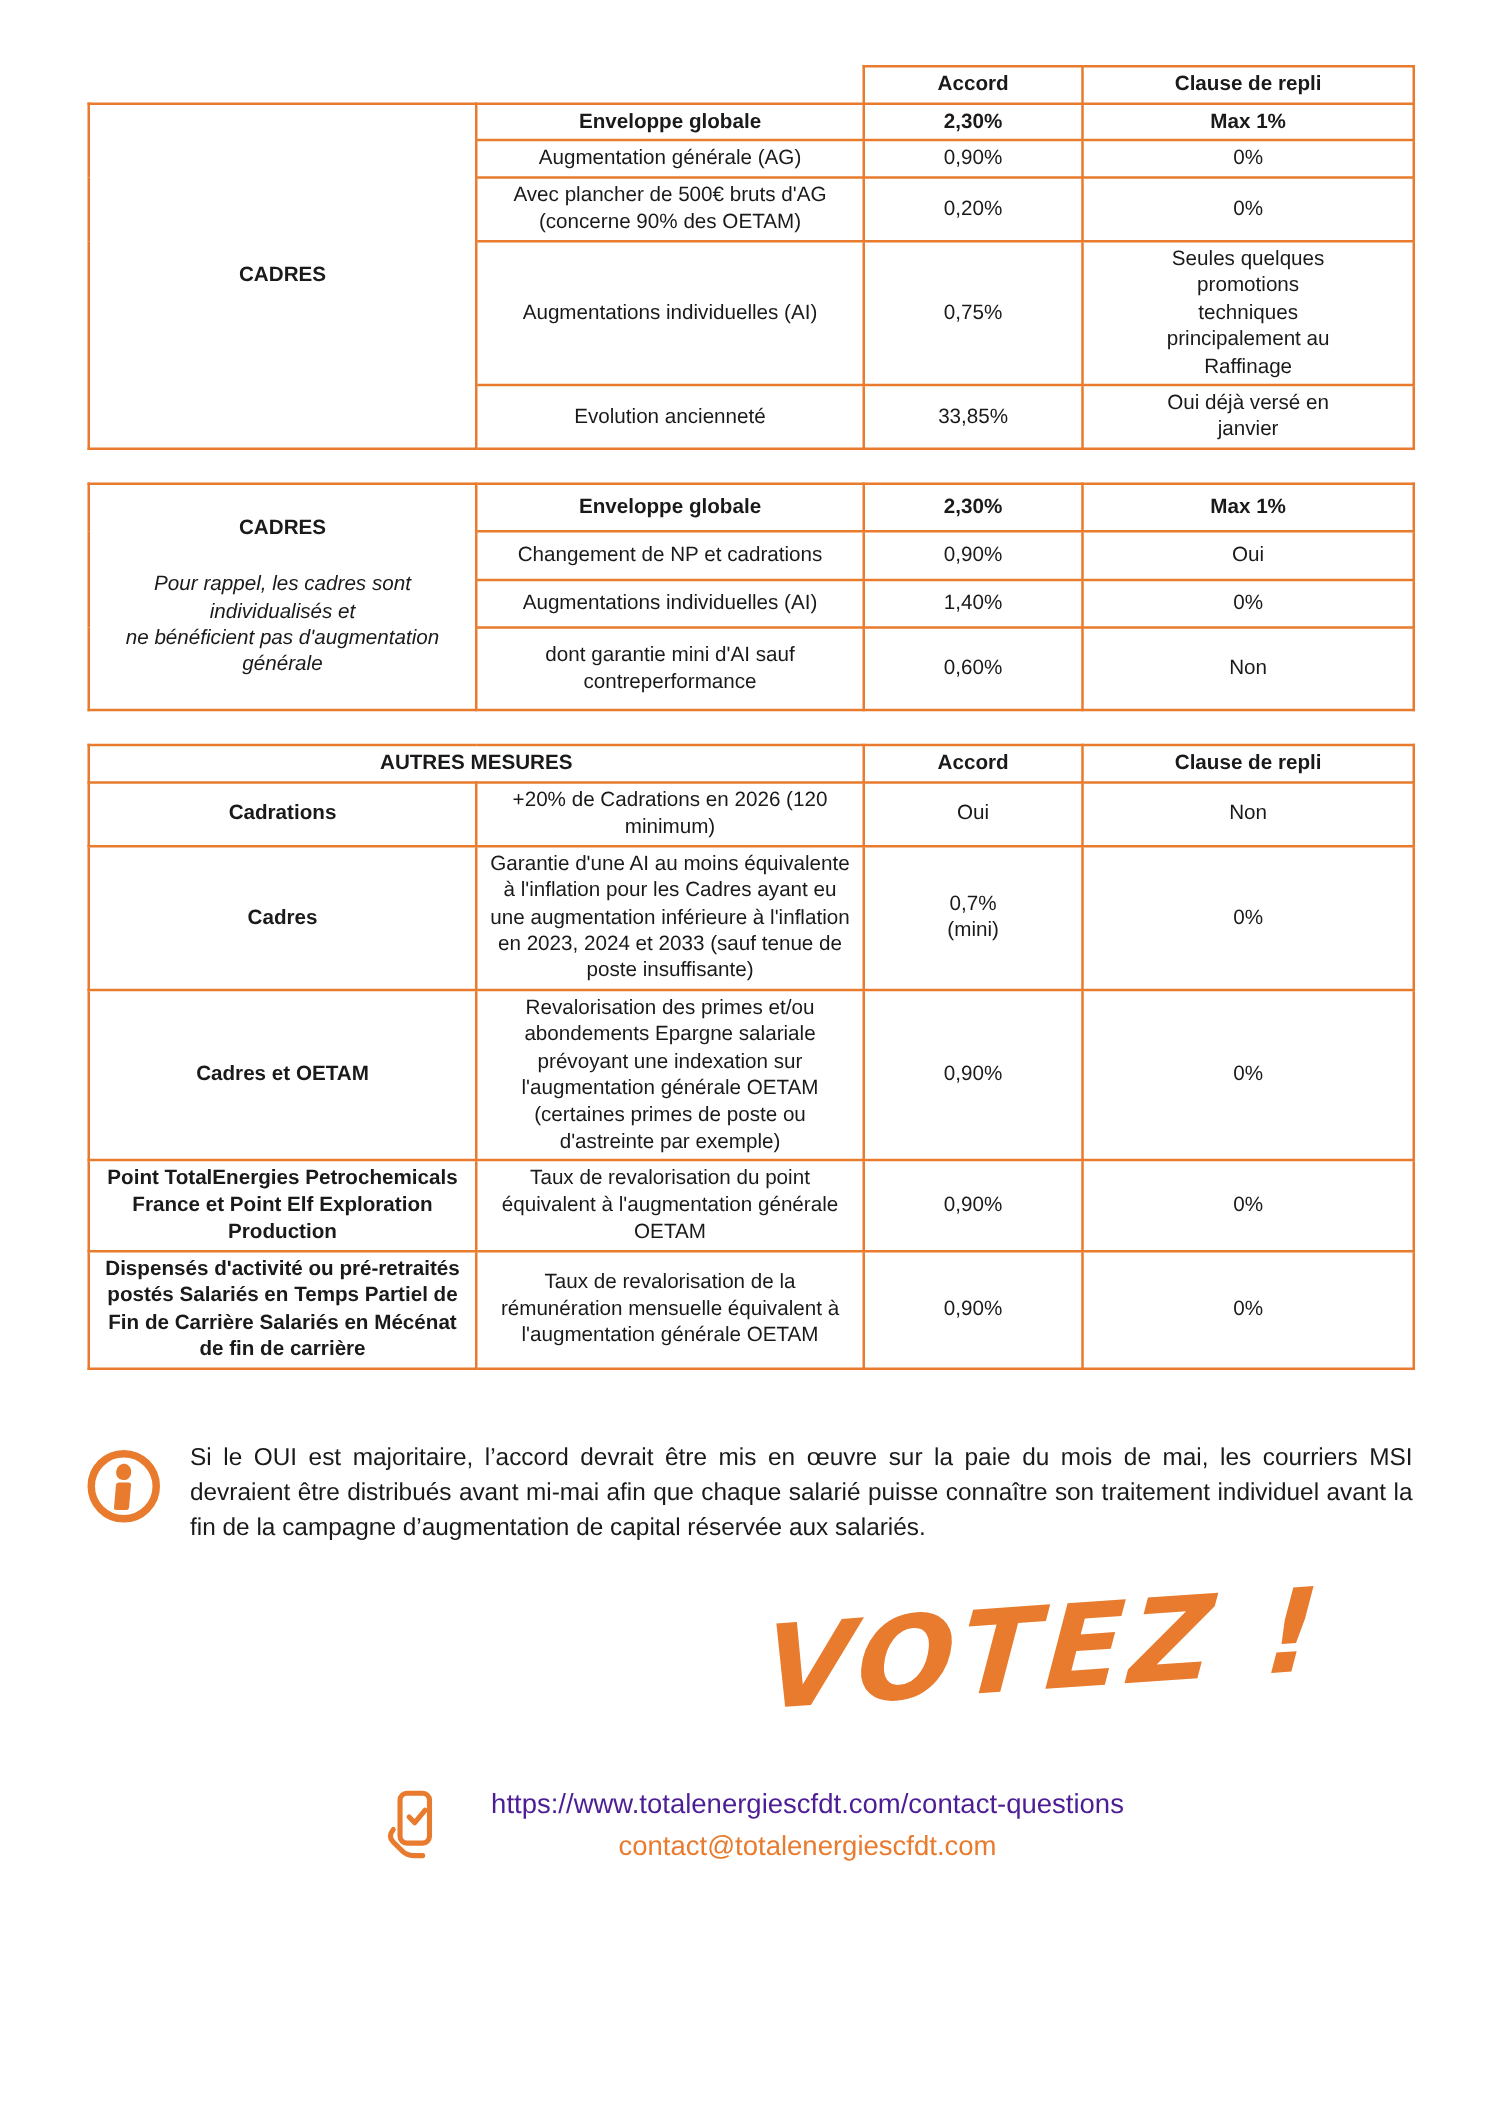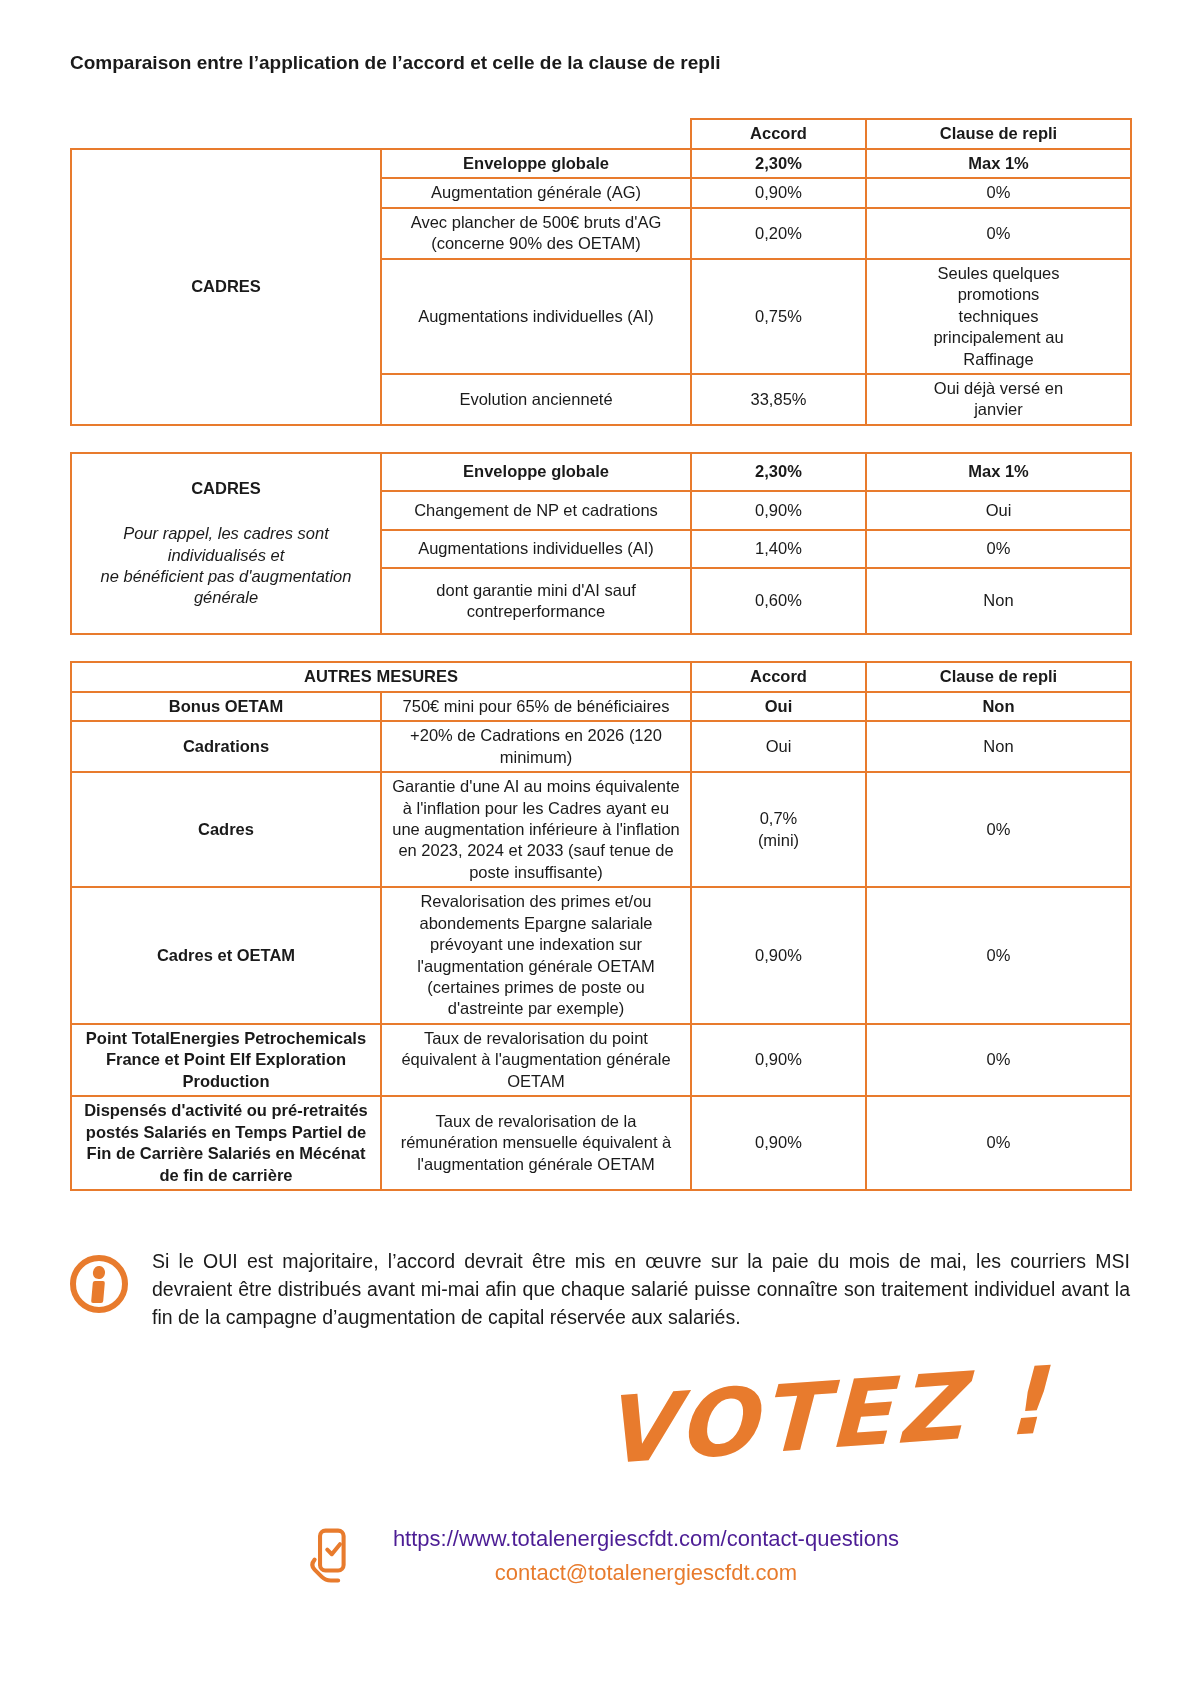--- a/index.html
+++ b/index.html
@@ -41,21 +41,20 @@
   .contact-icon svg { display:block; }
   .footer-links { display:flex; flex-direction:column; align-items:center; gap:8px; }
   .url-link { color:#4c1d95; font-size:22px; text-decoration:none; cursor:pointer; }
   .email-link { color:#e87b2d; font-size:22px; text-decoration:none; cursor:pointer; }
 </style>
 </head>
 <body>
 
 <div class="page">
 
-  <h1 class="title">Comparaison entre l’application de l’accord et celle de la clause de repli</h1>
 
   <table class="cmp">
     <colgroup>
         <col style="width:310px">
         <col style="width:310px">
         <col style="width:175px">
         <col style="width:265px">
       </colgroup>
     <tbody>
       <tr>
@@ -138,26 +137,20 @@
         <col style="width:310px">
         <col style="width:310px">
         <col style="width:175px">
         <col style="width:265px">
       </colgroup>
     <tbody>
       <tr>
         <td colspan="2" class="bold">AUTRES MESURES</td>
         <td class="bold">Accord</td>
         <td class="bold">Clause de repli</td>
-      </tr>
-      <tr>
-        <td class="bold">Bonus OETAM</td>
-        <td>750€ mini pour 65% de bénéficiaires</td>
-        <td class="bold">Oui</td>
-        <td class="bold">Non</td>
       </tr>
       <tr>
         <td class="bold">Cadrations</td>
         <td>+20% de Cadrations en 2026 (120 minimum)</td>
         <td>Oui</td>
         <td>Non</td>
       </tr>
       <tr>
         <td class="bold">Cadres</td>
         <td>Garantie d'une AI au moins équivalente à l'inflation pour les Cadres ayant eu une augmentation inférieure à l'inflation en 2023, 2024 et 2033 (sauf tenue de poste insuffisante)</td>

